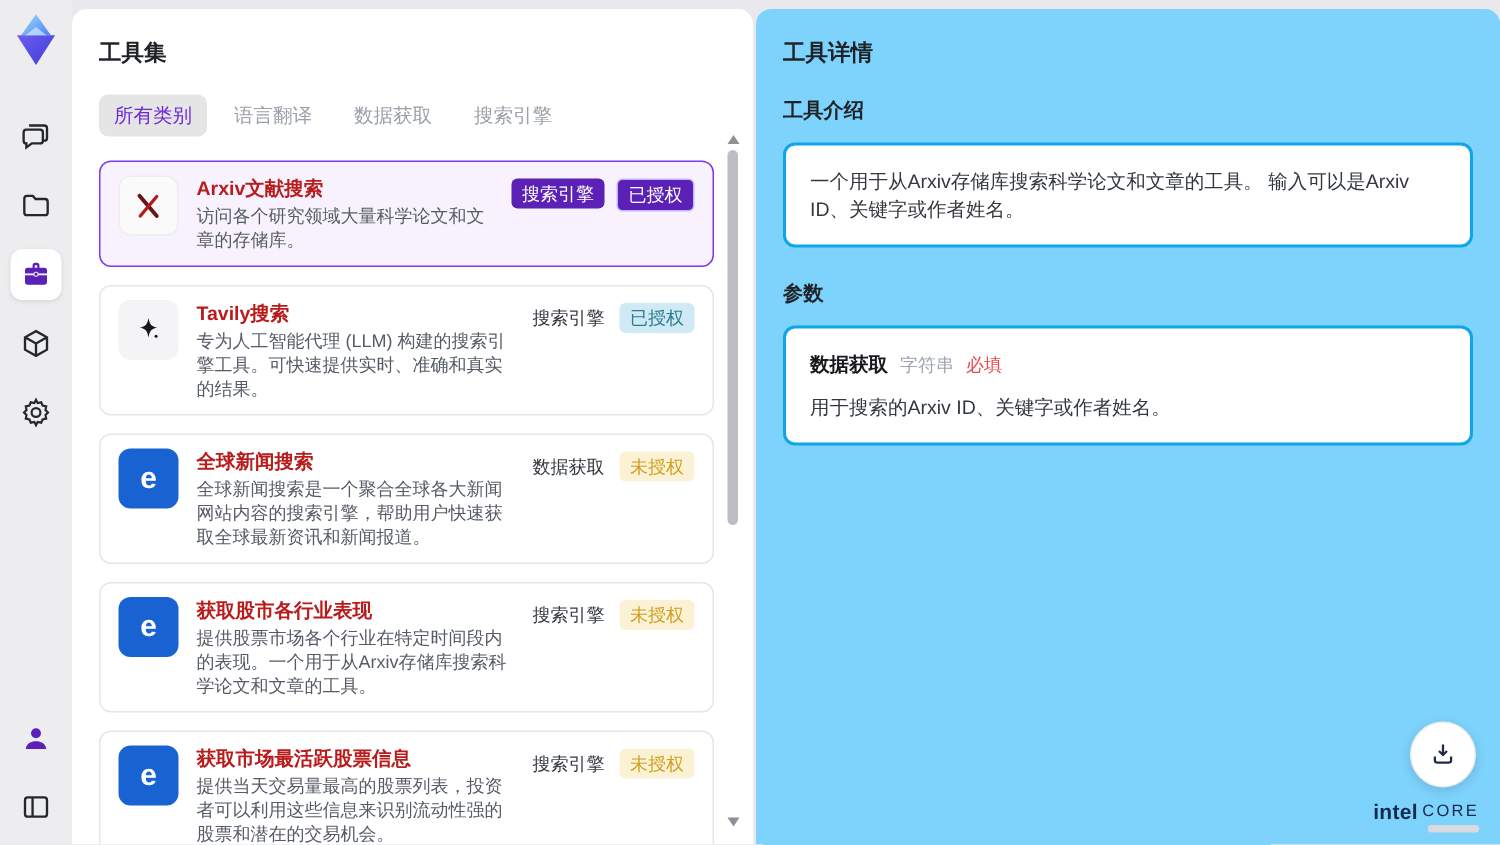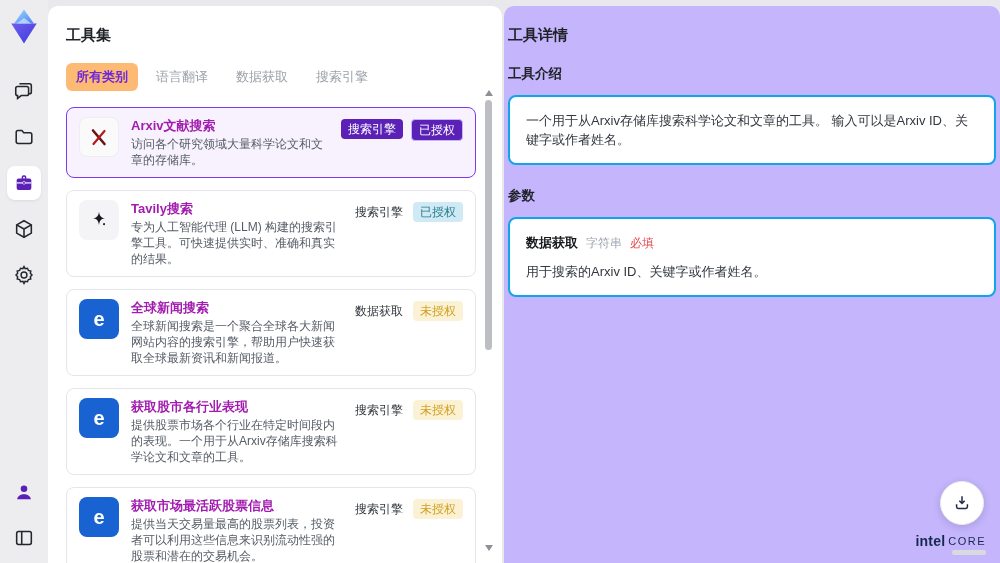--- a/index.html
+++ b/index.html
@@ -24,54 +24,54 @@
   .rail-spacer { flex:1; }
   
   .panel-main {
     width:454px; margin:6px 2px 0 0; background:#ffffff;
     border-radius:10px 10px 0 0; position:relative; padding:16px 26px 0 18px;
     flex:none; height:557px; overflow:hidden;
   }
   .page-title { font-size:15px; font-weight:700; margin:4px 0 18px 0; }
   .tabs { display:flex; align-items:center; gap:8px; margin-bottom:16px; }
   .tab { font-size:13px; color:#9ba1a9; padding:5px 10px; border-radius:6px; cursor:pointer; white-space:nowrap; }
-  .tab.active { color:#6d28d9; background:#fdba74; font-weight:700; }
+  .tab.active { color:#6d28d9; background:#e5e5e5; font-weight:400; }
   .tool-list { display:flex; flex-direction:column; gap:12px; }
   .card {
     border:1px solid #e4e6ea; border-radius:8px; background:#fff;
     padding:9px 12px; display:flex; align-items:flex-start; cursor:pointer;
   }
   .card.selected { border:1.5px solid #7c3aed; background:#f7f2fd; }
   .tool-icon {
     width:40px; height:40px; border-radius:8px; flex:none;
     display:flex; align-items:center; justify-content:center;
     background:#f4f4f6; font-weight:800; overflow:hidden;
   }
   .tool-icon.blue { background:#1962d1; color:#fff; font-size:20px; }
   .tool-icon.white { background:#fafafa; border:1px solid #eee; }
   .tool-body { flex:1; margin:0 10px 0 12px; min-width:0; }
-  .tool-name { font-size:13px; font-weight:700; line-height:17px; color:#a21caf; }
+  .tool-name { font-size:13px; font-weight:700; line-height:17px; color:#b91c1c; }
   .tool-desc { font-size:12px; line-height:16px; color:#565c66; margin-top:2px; }
   .badges { display:flex; gap:8px; flex:none; align-items:flex-start; padding-top:2px; }
   .badge { font-size:12px; line-height:14px; padding:3px 7px; border-radius:4px; white-space:nowrap; }
   .badge.cat-sel  { background:#5b21b6; color:#fff; }
   .badge.stat-sel { background:#5b21b6; color:#fff; border:1px solid #c4b5fd; }
   .badge.cat-plain { background:transparent; color:#33383f; padding:3px 2px; }
   .badge.stat-auth { background:#cfeaf4; color:#2a7d91; }
   .badge.stat-un   { background:#fbf2d6; color:#d1a01f; }
   
   .scrollbar { position:absolute; right:9px; top:84px; bottom:12px; width:9px; }
   .sb-arrow { width:0; height:0; border-left:4px solid transparent; border-right:4px solid transparent; margin:0 auto; }
   .sb-up   { border-bottom:6px solid #8d9096; }
   .sb-down { border-top:6px solid #8d9096; position:absolute; bottom:0; left:0; right:0; margin:auto; }
   .sb-thumb { width:7px; margin:4px auto; height:250px; background:#bdbec4; border-radius:4px; }
   
   .panel-right {
-    flex:1; margin-top:6px; background:#c4b5fd; border-radius:10px 10px 0 0;
-    padding:16px 4px; position:relative; height:557px; overflow:hidden;
+    flex:1; margin-top:6px; background:#7dd3fc; border-radius:10px 10px 0 0;
+    padding:16px 18px; position:relative; height:557px; overflow:hidden;
   }
   .detail-title { font-size:15px; font-weight:700; margin:4px 0 20px 0; }
   .section-h { font-size:13.5px; font-weight:700; margin-bottom:12px; }
   .detail-card {
     background:#fff; border:2px solid #0ea5e9; border-radius:8px;
     padding:14px 16px; margin-bottom:22px; font-size:13px; color:#33383f; line-height:19px;
   }
   .param-head { display:flex; align-items:baseline; gap:8px; margin-bottom:9px; }
   .param-name { font-size:13px; font-weight:700; color:#17191c; }
   .param-type { font-size:12px; color:#9ca3af; }

